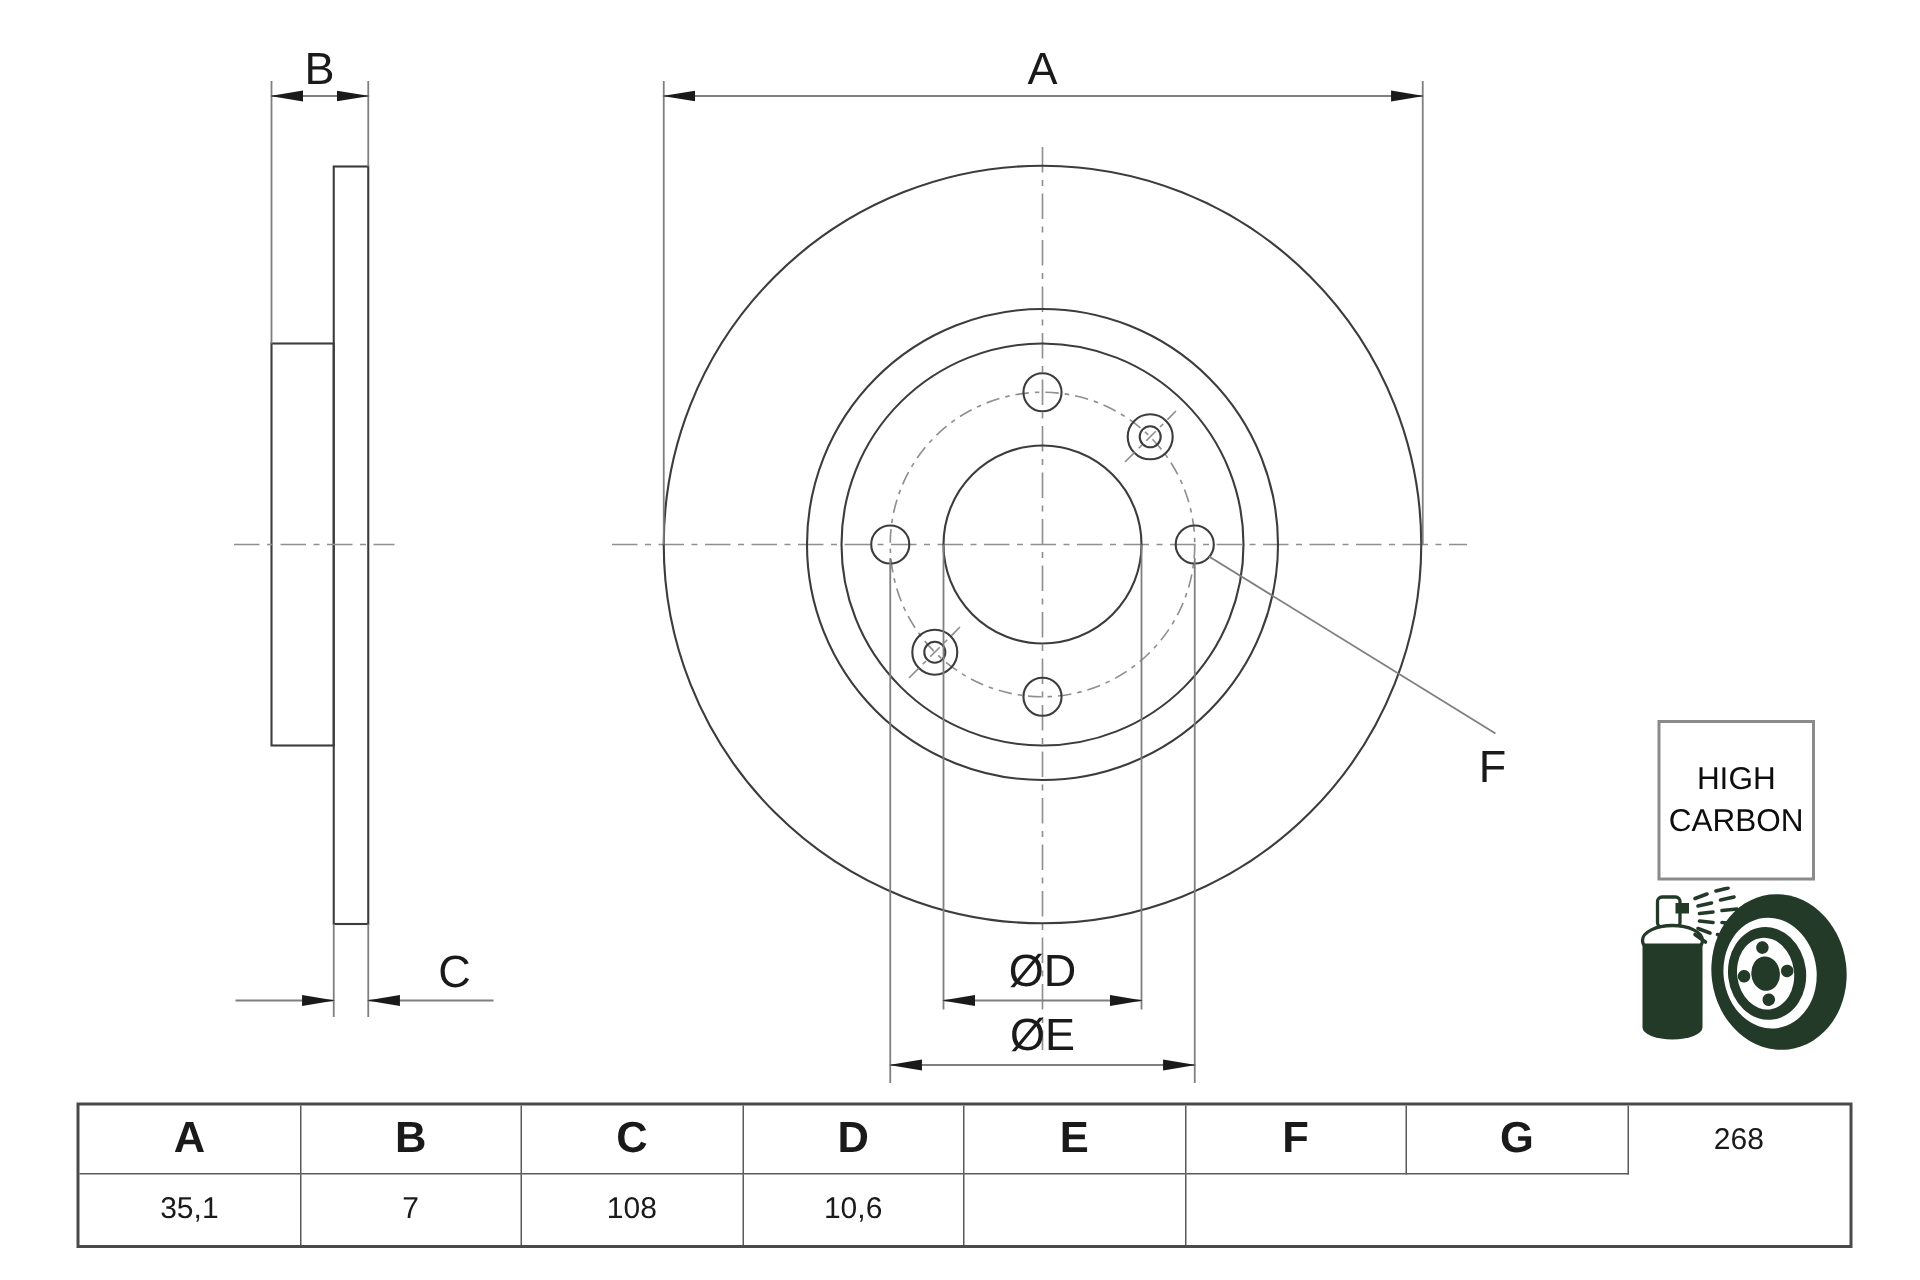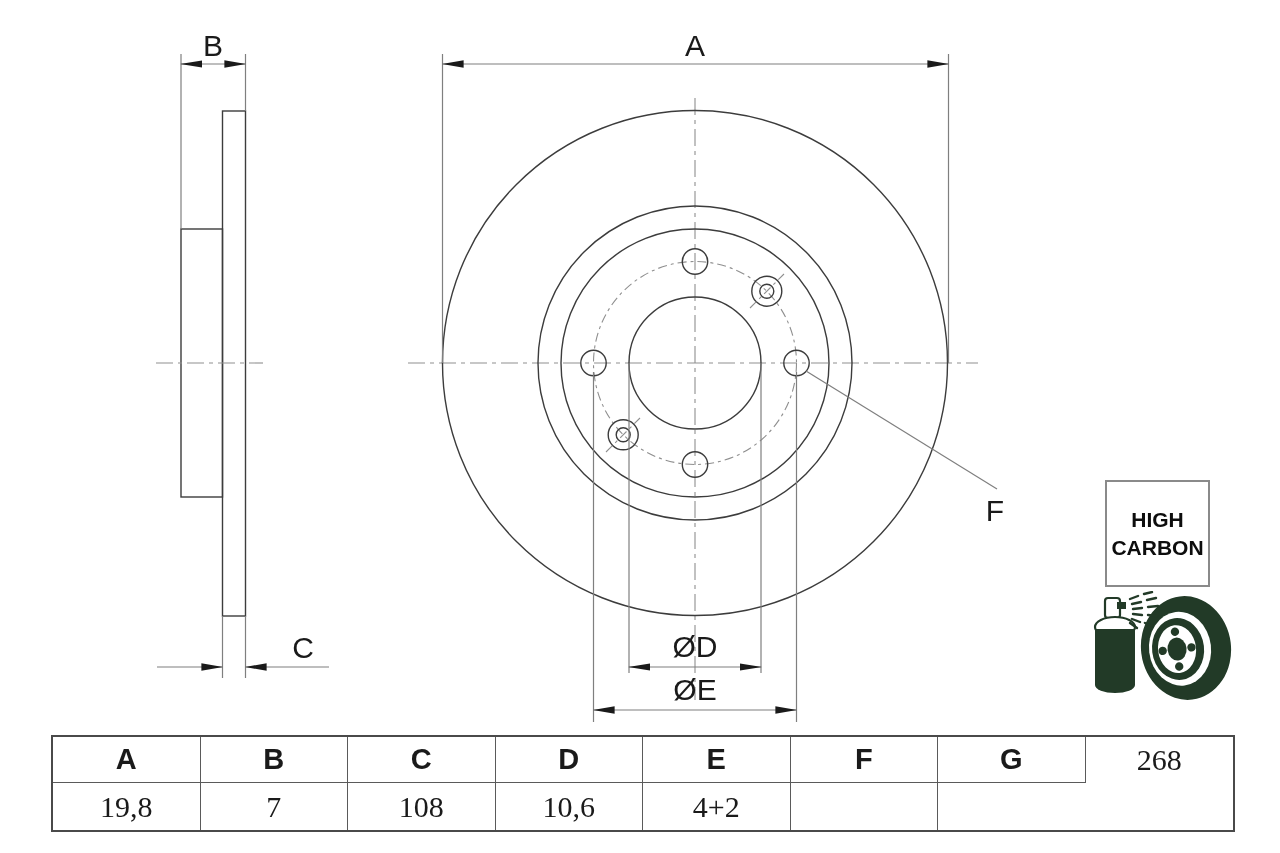--- a/index.html
+++ b/index.html
@@ -22,28 +22,28 @@
     position:absolute; left:51px; top:735px; width:1184px; height:97px;
     display:grid; grid-template-columns:repeat(8, 1fr); grid-template-rows:46px 1fr;
     border:2px solid #4a4a4a; box-sizing:border-box; background:#fff;
   }
   .spec-cell {
     display:flex; align-items:center; justify-content:center;
     border-right:1.5px solid #5a5a5a; box-sizing:border-box; color:#1a1a1a;
   }
   .spec-cell:nth-child(8n) { border-right:none; }
   .spec-head { font-weight:bold; font-size:29px; border-bottom:1.5px solid #5a5a5a; }
-  .spec-val  { font-size:30px;font-family:Liberation Serif, serif; }
+  .spec-val  { font-size:20px; }
 
   
   .badge {
     position:absolute; left:1105px; top:480px; width:105px; height:107px;
     border:2px solid #8a8a8a; box-sizing:border-box; background:#fff;
     display:flex; flex-direction:column; align-items:center; justify-content:center;
-    font-weight:bold; font-size:21px; line-height:28px; color:#0d0d0d; letter-spacing:0;
+    font-weight:normal; font-size:21px; line-height:28px; color:#0d0d0d; letter-spacing:0;
   }
 
   .coating-icon { position:absolute; left:1090px; top:591px; }
 </style>
 </head>
 <body>
 
 <div class="canvas">
 
   <svg class="drawing-svg" width="1280" height="853" viewBox="0 0 1280 853">
@@ -170,21 +170,20 @@
 
   <div class="spec-table">
     <div class="spec-cell spec-head">A</div>
     <div class="spec-cell spec-head">B</div>
     <div class="spec-cell spec-head">C</div>
     <div class="spec-cell spec-head">D</div>
     <div class="spec-cell spec-head">E</div>
     <div class="spec-cell spec-head">F</div>
     <div class="spec-cell spec-head">G</div>
     <div class="spec-cell spec-val">268</div>
-    <div class="spec-cell spec-val">19,8</div>
+    <div class="spec-cell spec-val">35,1</div>
     <div class="spec-cell spec-val">7</div>
     <div class="spec-cell spec-val">108</div>
     <div class="spec-cell spec-val">10,6</div>
-    <div class="spec-cell spec-val">4+2</div>
     <div class="spec-cell spec-val"></div>
   </div>
 
 </div>
 
 </body></html>

